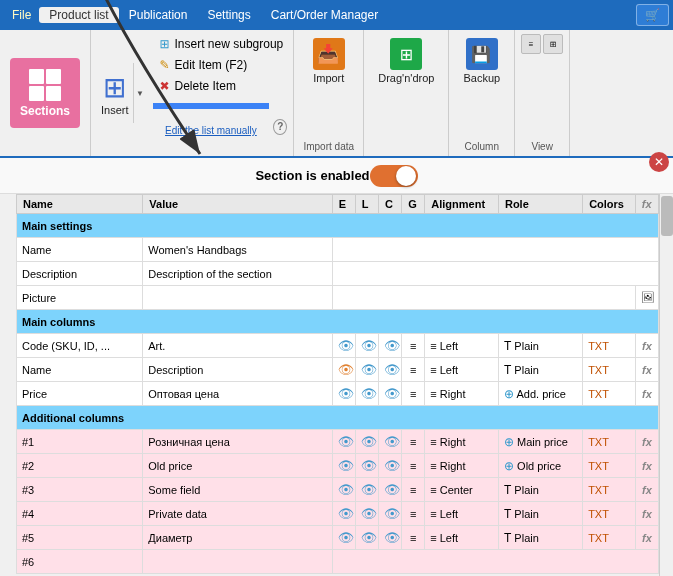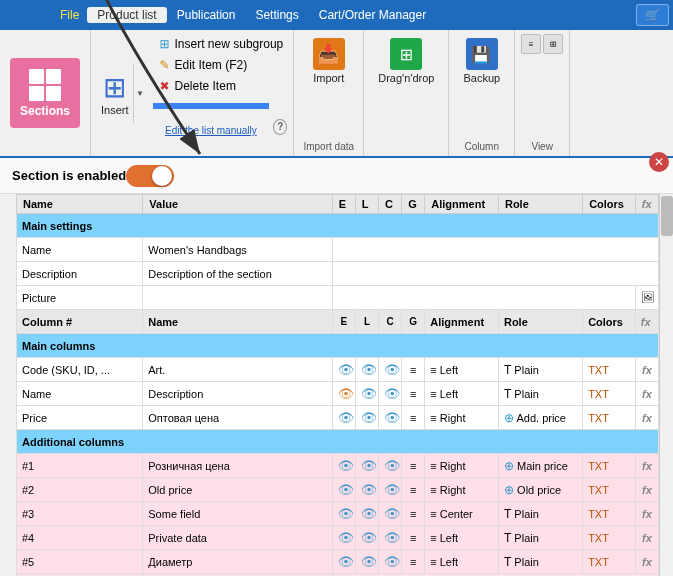--- a/index.html
+++ b/index.html
@@ -6,21 +6,21 @@
     body { width: 673px; height: 576px; overflow: hidden; background: #f0f0f0; }
 
     
     .menu-bar {
       display: flex; align-items: center; background: #1e6bbd; height: 30px; padding: 0 4px;
     }
     .menu-item {
       color: #fff; padding: 1px 10px; cursor: pointer; border-radius: 3px; font-size: 12px;
     }
     .menu-item.active { background: #f0f0f0; color: #333; }
-    .menu-left { color: #fde047; padding: 4px 8px; cursor: pointer; margin-left: 48px; }
+    .menu-left { color: #fef9c3; padding: 4px 8px; cursor: pointer; }
     .cart-icon-wrap { margin-left: auto; background: #2e7dd6; border: 1px solid rgba(255,255,255,0.4); border-radius: 3px; padding: 3px 8px; cursor: pointer; }
 
     
     .ribbon {
       display: flex; background: #f0f0f0; border-bottom: 2px solid #1e6bbd; min-height: 90px; align-items: stretch;
     }
     .ribbon-group {
       display: flex; flex-direction: column; align-items: center; padding: 4px 6px; border-right: 1px solid #ccc; min-width: 60px;
     }
     .ribbon-group-label {
@@ -35,21 +35,21 @@
     .ribbon-small-row {
       display: flex; align-items: center; gap: 2px; padding: 2px 4px; cursor: pointer; border-radius: 2px; white-space: nowrap;
     }
     .ribbon-small-row .icon { width: 16px; height: 16px; display: inline-flex; align-items: center; justify-content: center; }
     .ribbon-divider-text {
       font-size: 10px; color: #888; padding: 16px 6px; border-top: 6px solid #3b82f6; margin-top: 2px; text-align: center; width: 100%;
     }
 
     
     .section-enabled-bar {
-      display: flex; align-items: center; justify-content: flex-start;
+      display: flex; align-items: center; justify-content: center;
       background: #f9f9f9; border-bottom: 1px solid #ddd; padding: 6px 12px; height: 36px;
     }
     .section-enabled-label { font-weight: bold; font-size: 13px; }
     .toggle-switch {
       width: 48px; height: 22px; background: #e07030; border-radius: 11px; position: relative; cursor: pointer;
     }
     .toggle-knob {
       width: 20px; height: 20px; background: #fff; border-radius: 50%; position: absolute; top: 1px; right: 2px;
       box-shadow: 0 1px 3px rgba(0,0,0,0.4);
     }
@@ -256,32 +256,20 @@
           <td style="cursor:pointer;">Description of the section</td>
           <td colspan="8"></td>
         </tr>
         <tr class="row-white row-hover">
           <td>Picture</td>
           <td></td>
           <td colspan="7"></td>
           <td style="text-align:center;">🖼</td>
         </tr>
 
-        <tr style="background:#e8e8e8;">
-          <td style="font-weight:bold;font-size:11px;">Column #</td>
-          <td style="font-weight:bold;font-size:11px;">Name</td>
-          <td style="font-weight:bold;font-size:10px;text-align:center;">E</td>
-          <td style="font-weight:bold;font-size:10px;text-align:center;">L</td>
-          <td style="font-weight:bold;font-size:10px;text-align:center;">C</td>
-          <td style="font-weight:bold;font-size:10px;text-align:center;">G</td>
-          <td style="font-weight:bold;font-size:11px;">Alignment</td>
-          <td style="font-weight:bold;font-size:11px;">Role</td>
-          <td style="font-weight:bold;font-size:11px;">Colors</td>
-          <td style="font-weight:bold;font-size:11px;"><span class="fx-icon">fx</span></td>
-        </tr>
 
         <tr class="section-header">
           <td colspan="10">Main columns</td>
         </tr>
 
         <tr class="row-white row-hover">
           <td>Code (SKU, ID, ...</td>
           <td>Art.</td>
           <td class="col-narrow"><span class="icon-eye">👁</span></td>
           <td class="col-narrow"><span class="icon-eye">👁</span></td>

